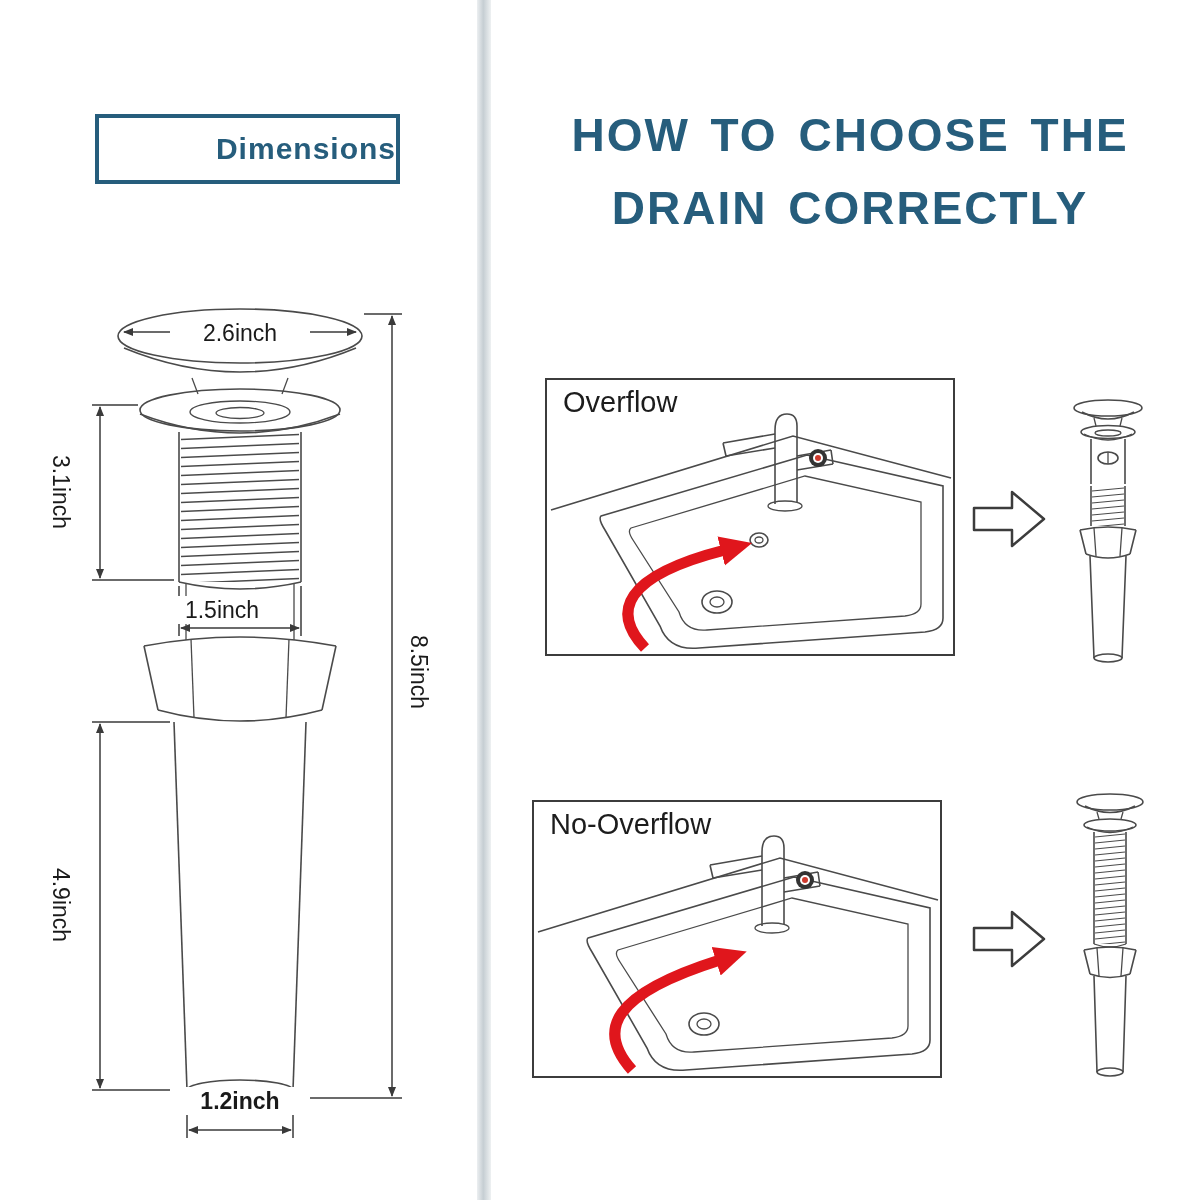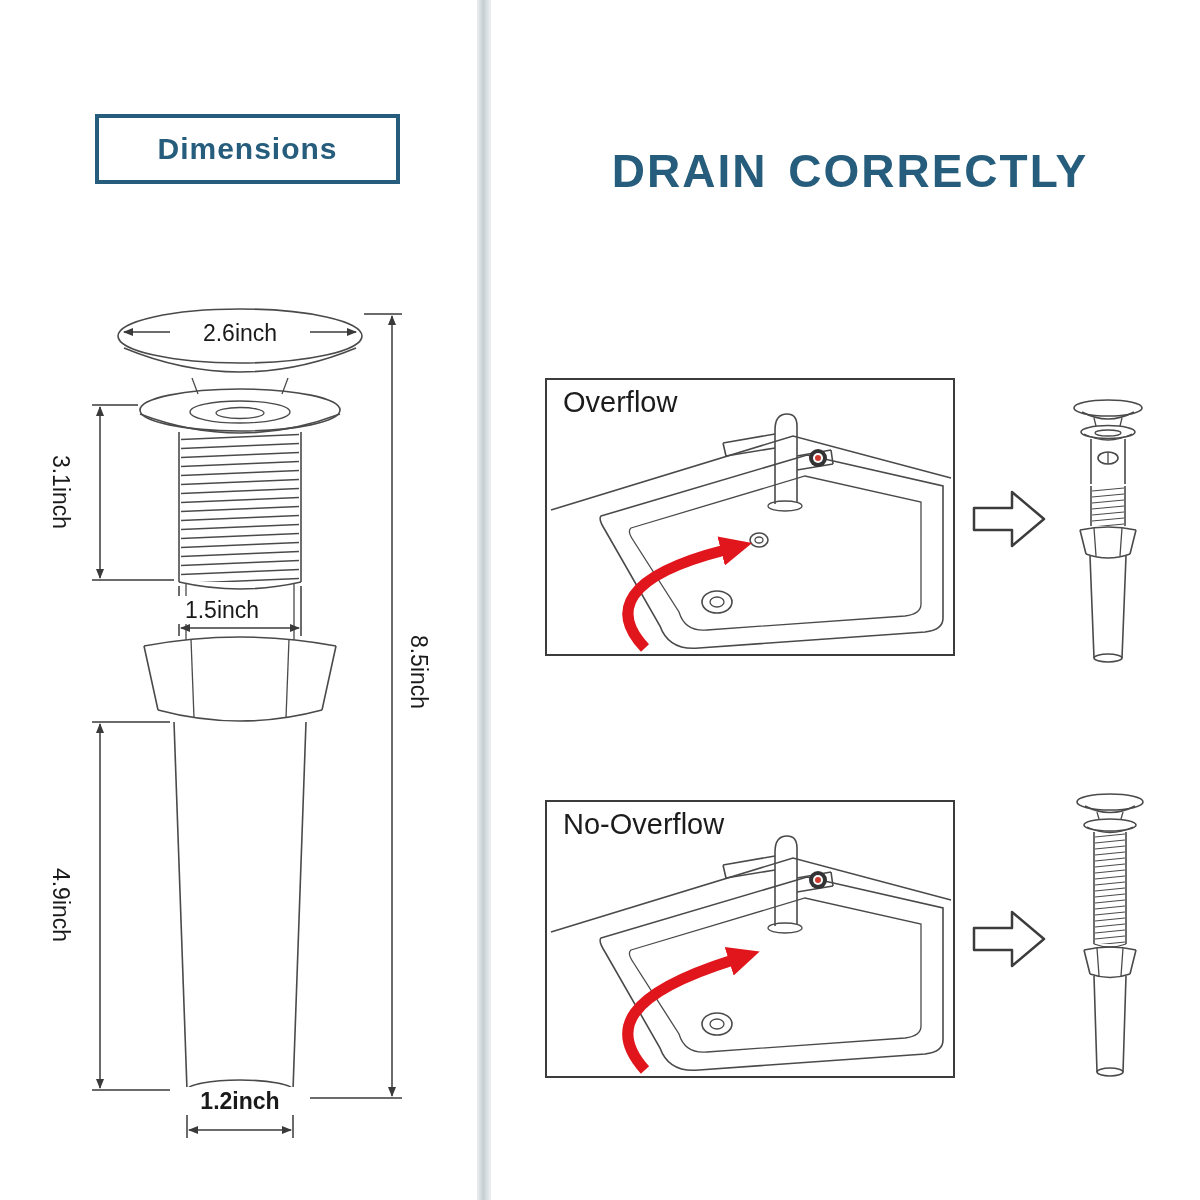--- a/index.html
+++ b/index.html
@@ -8,39 +8,39 @@
     font-family:"Liberation Sans", sans-serif;color:#1c1c1c;
   }
   .divider{
     position:absolute;left:477px;top:0;width:14px;height:1200px;
     background:linear-gradient(90deg,#eceff1,#c6ced3 45%,#eef1f2);
   }
   
   .dim-title-box{
     position:absolute;left:95px;top:114px;width:305px;height:70px;
     border:4px solid #265d7c;box-sizing:border-box;
-    display:flex;align-items:center;justify-content:center;
+    display:flex;align-items:center;justify-content:flex-end;
   }
   .dim-title-box span{font-size:30px;font-weight:bold;color:#265d7c;letter-spacing:1px;}
   .drawing{position:absolute;}
   .ln{stroke:#4a4a4a;stroke-width:1.6;fill:none;}
   .ln-thin{stroke:#4a4a4a;stroke-width:1.3;fill:none;}
   .dim{stroke:#3a3a3a;stroke-width:1.5;fill:none;}
   .dim-label{
     position:absolute;font-size:23px;color:#1a1a1a;text-align:center;
     background:#fff;line-height:28px;white-space:nowrap;
   }
   .dim-label.h{width:140px;}
   .dim-label.v{width:120px;height:30px;transform:rotate(90deg);}
   
   .guide-title{
     position:absolute;left:500px;top:112px;width:700px;text-align:center;
     color:#265d7c;font-weight:bold;font-size:46px;letter-spacing:2px;word-spacing:6px;line-height:1.0;
   }
-  .guide-title .l2{display:block;margin-top:36px;}
+  .guide-title .l2{display:block;margin-top:27px;}
   .option-box{
     position:absolute;width:410px;height:278px;border:2px solid #3c3c3c;background:#fff;box-sizing:border-box;
   }
   .option-box .panel-label{
     position:absolute;left:16px;top:6px;font-size:29px;color:#1c1c1c;z-index:2;background:transparent;
   }
   .option-box svg{position:absolute;left:0;top:0;}
 </style>
 </head>
 <body>
@@ -142,20 +142,21 @@
     <div class="dim-label v" style="left:0px;top:477px;">3.1inch</div>
     <div class="dim-label h" style="left:152px;top:596px;">1.5inch</div>
     <div class="dim-label v" style="left:358px;top:657px;">8.5inch</div>
     <div class="dim-label v" style="left:0px;top:890px;">4.9inch</div>
     <div class="dim-label h" style="left:170px;top:1087px;font-weight:bold;">1.2inch</div>
   </section>
 
   <section>
 
     <div class="guide-title">
+      <span>HOW TO CHOOSE THE</span>
       <span class="l2">DRAIN CORRECTLY</span>
     </div>
 
     <div class="option-box" style="left:545px;top:378px;padding-left:30px;">
       <span class="panel-label">Overflow</span>
       <svg width="406" height="274" viewBox="0 0 406 274">
         <defs>
           <marker id="rh1" markerUnits="userSpaceOnUse" markerWidth="34" markerHeight="34" refX="4" refY="17" orient="auto">
             <path d="M 0 2 L 32 17 L 0 32 Z" fill="#e0161c"></path>
           </marker>
@@ -211,21 +212,21 @@
       </g>
       <rect x="45" y="94" width="34" height="40" fill="url(#p2)" stroke="none"></rect>
       <path class="ln" d="M 45 94 L 45 134 M 79 94 L 79 134"></path>
       <path class="ln" d="M 34 138 Q 62 132 90 138 M 34 138 L 40 162 M 90 138 L 84 162"></path>
       <path class="ln-thin" d="M 48 136 L 50 164 M 76 136 L 74 164"></path>
       <path class="ln" d="M 40 162 Q 62 170 84 162"></path>
       <path class="ln" d="M 44 164 L 48 266 M 80 164 L 76 266"></path>
       <ellipse class="ln" cx="62" cy="266" rx="14" ry="4"></ellipse>
     </svg>
 
-    <div class="option-box" style="left:545px;top:800px;">
+    <div class="option-box" style="left:532px;top:800px;">
       <span class="panel-label">No-Overflow</span>
       <svg width="406" height="274" viewBox="0 0 406 274">
         <defs>
           <marker id="rh2" markerUnits="userSpaceOnUse" markerWidth="34" markerHeight="34" refX="4" refY="17" orient="auto">
             <path d="M 0 2 L 32 17 L 0 32 Z" fill="#e0161c"></path>
           </marker>
         </defs>
         <g>
           <path class="ln" d="M 4 130 L 246 56 L 404 98"></path>
           <path class="ln" d="M 54 136 L 260 75 L 396 106 L 396 238 Q 396 250 378 252 L 152 268 Q 122 271 113 246 L 58 150 Q 51 139 54 136 Z"></path>

